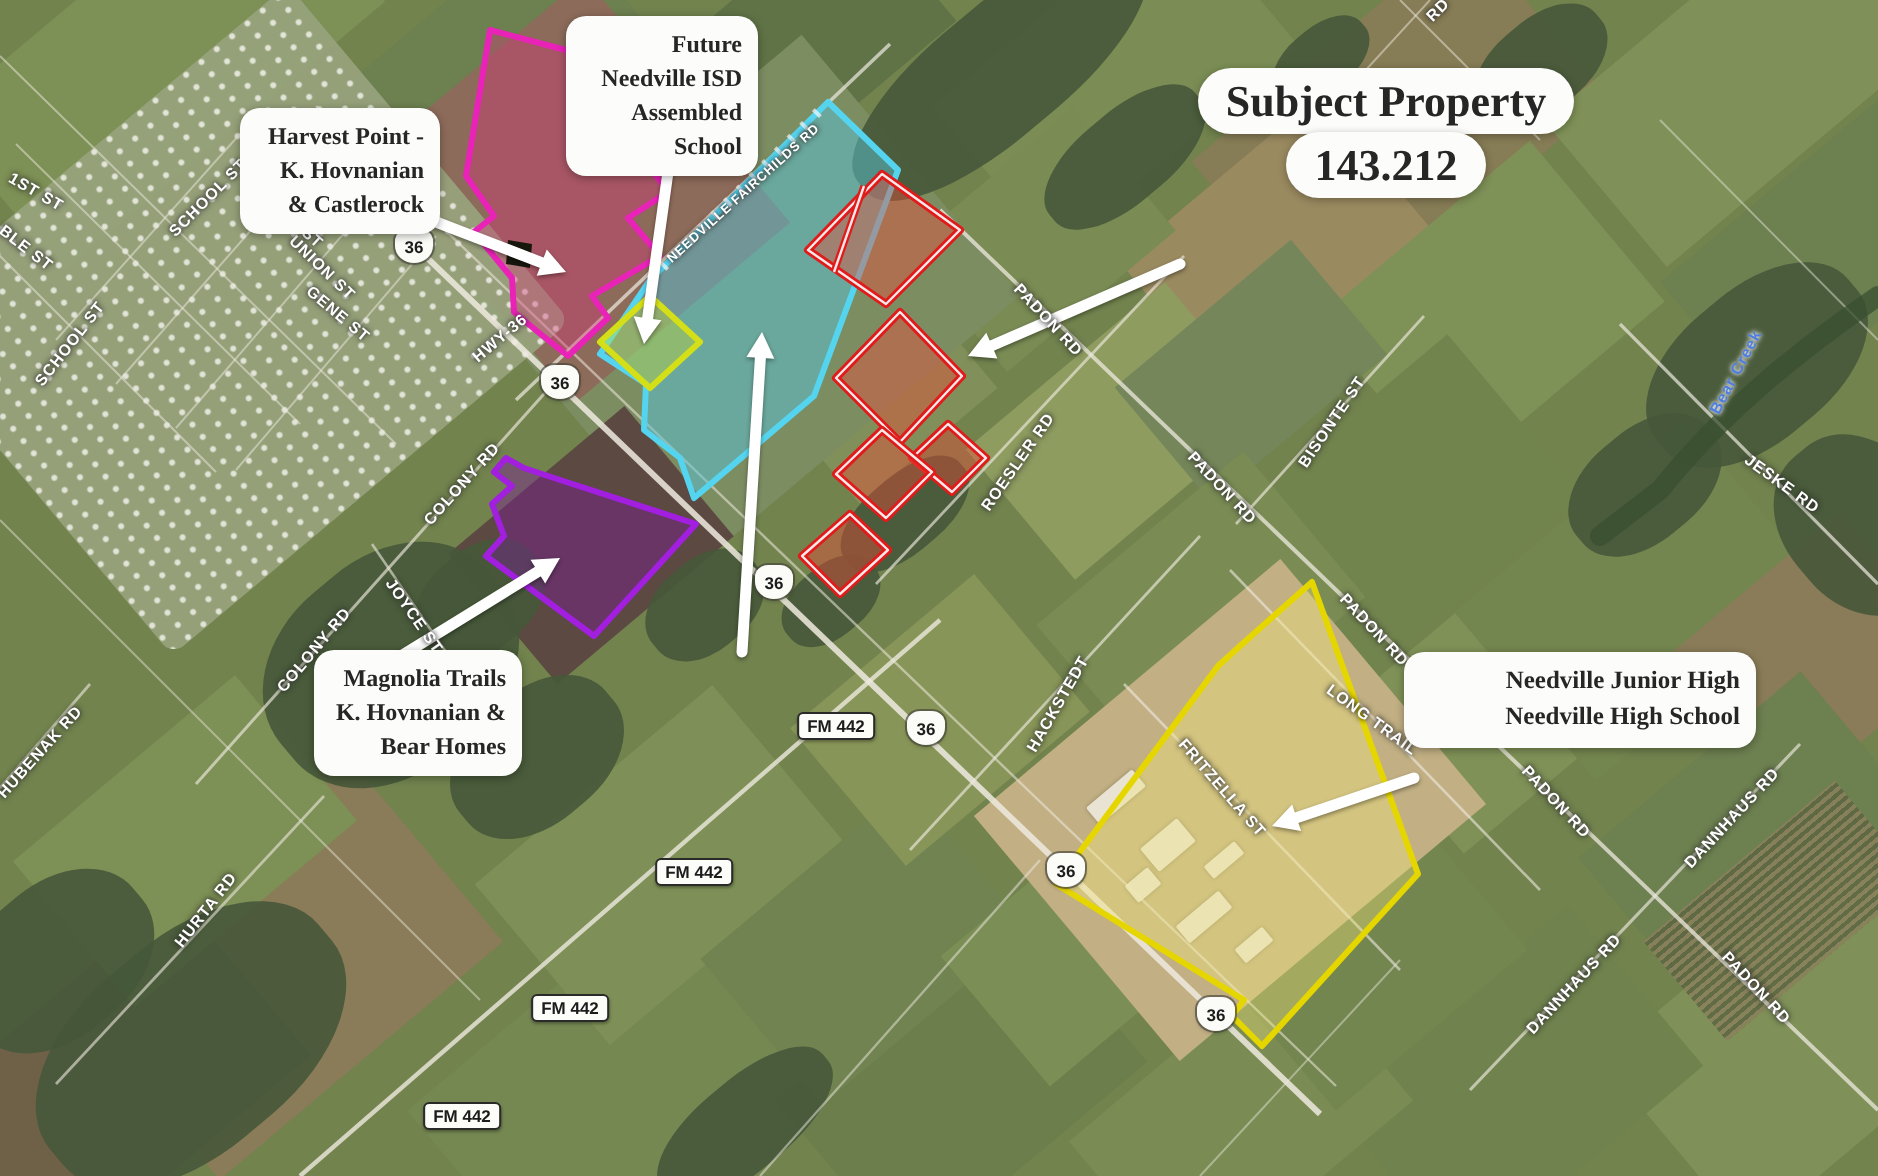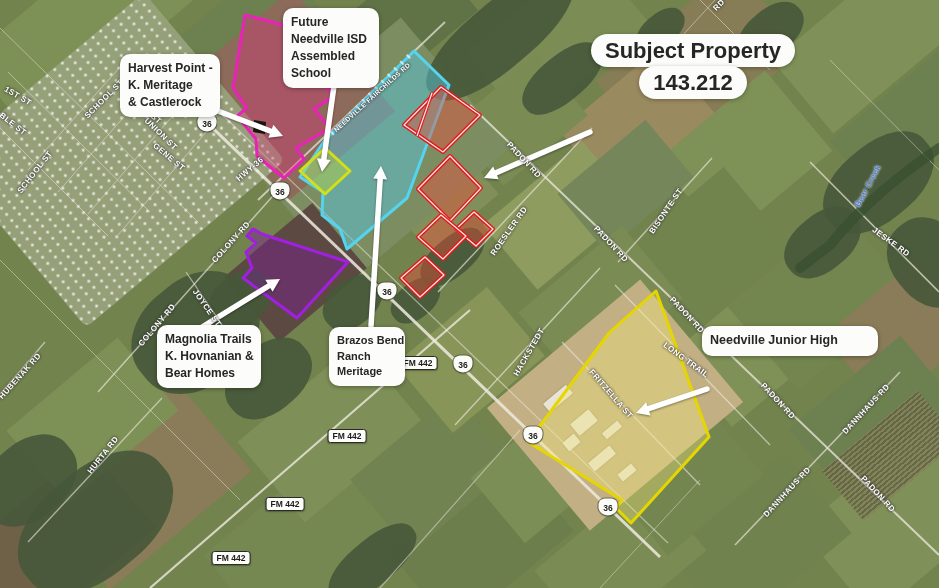--- a/index.html
+++ b/index.html
@@ -17,21 +17,21 @@
   .rlabel{position:absolute;color:#fff;font-weight:700;font-size:8px;letter-spacing:.5px;
           white-space:nowrap;text-shadow:0 0 2px rgba(45,45,45,.95),0 0 3px rgba(45,45,45,.85);}
   .wlabel{position:absolute;font-weight:700;font-size:8px;letter-spacing:.4px;white-space:nowrap;
           text-shadow:0 0 2px rgba(255,255,255,.95),0 0 3px rgba(255,255,255,.8);}
   .shield{position:absolute;width:19px;height:17px;background:#fbfbf7;border-radius:35% 35% 50% 50%;
           display:flex;align-items:center;justify-content:center;font-size:8.5px;font-weight:700;color:#1c1c1c;
           transform:translate(-50%,-50%);box-shadow:0 0 0 1px rgba(70,70,60,.65),0 1px 2px rgba(0,0,0,.3);}
   .fmsign{position:absolute;background:#fcfcf9;border:1.5px solid #2a2a28;border-radius:3px;padding:1px 4px;
           font-size:8.5px;font-weight:700;color:#1c1c1c;transform:translate(-50%,-50%);white-space:nowrap;
           box-shadow:0 1px 1.5px rgba(0,0,0,.3);}
-  .callout{position:absolute;z-index:6;font-weight:700;color:#262626;text-align:left;}
+  .callout{position:absolute;z-index:6;font-weight:700;color:#262626;text-align:right;font-family:Liberation Serif, serif;}
   .cbox{background:#fcfcfa;border-radius:10px;padding:6px 8px;box-shadow:0 1px 4px rgba(0,0,0,.35);}
   .cline{line-height:1.42;white-space:nowrap;}
   .pill{background:#fcfcfa;border-radius:18px;padding:2px 14px;width:max-content;margin:0 auto;
         box-shadow:0 1px 4px rgba(0,0,0,.3);line-height:1.32;white-space:nowrap;}
   .pill+.pill{margin-top:-1px;}
 </style>
 </head>
 <body>
 
 <div id="map">
@@ -214,45 +214,39 @@
       <div class="fmsign" style="left: 285px; top: 504px;">FM 442</div>
       <div class="fmsign" style="left: 231px; top: 558px;">FM 442</div>
       <div class="wlabel" style="left: 868px; top: 186px; color: rgb(79, 125, 224); transform: translate(-50%, -50%) rotate(-62deg);">Bear Creek</div>
       <div class="callout" style="left: 585px; top: 34px; width: 216px; font-size: 22px;">
         <div class="pill">Subject Property</div>
         <div class="pill">143.212</div>
       </div>
       <div class="callout" style="left: 120px; top: 54px; width: 100px; font-size: 12px;">
         <div class="cbox">
           <div class="cline">Harvest Point -</div>
-          <div class="cline">K. Meritage</div>
+          <div class="cline">K. Hovnanian</div>
           <div class="cline">&amp; Castlerock</div>
         </div>
       </div>
       <div class="callout" style="left: 283px; top: 8px; width: 96px; font-size: 12px;">
         <div class="cbox">
           <div class="cline">Future</div>
           <div class="cline">Needville ISD</div>
           <div class="cline">Assembled</div>
           <div class="cline">School</div>
         </div>
       </div>
       <div class="callout" style="left: 157px; top: 325px; width: 104px; font-size: 12px;">
         <div class="cbox">
           <div class="cline">Magnolia Trails</div>
           <div class="cline">K. Hovnanian &amp;</div>
           <div class="cline">Bear Homes</div>
         </div>
       </div>
-      <div class="callout" style="left: 329px; top: 327px; width: 76px; font-size: 11px;">
-        <div class="cbox">
-          <div class="cline">Brazos Bend</div>
-          <div class="cline">Ranch</div>
-          <div class="cline">Meritage</div>
-        </div>
-      </div>
       <div class="callout" style="left: 702px; top: 326px; width: 176px; font-size: 12.5px;">
         <div class="cbox">
           <div class="cline">Needville Junior High</div>
+          <div class="cline">Needville High School</div>
         </div>
       </div>
     </div>
 </div>
 
 </body></html>

